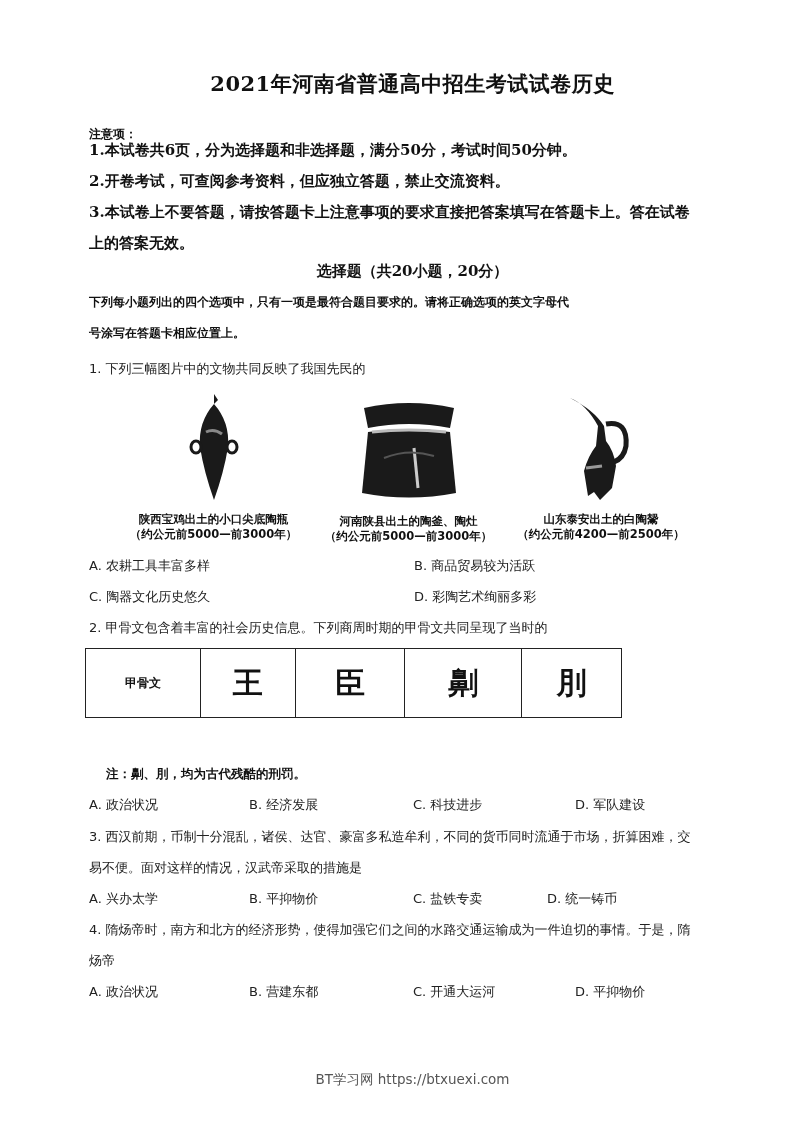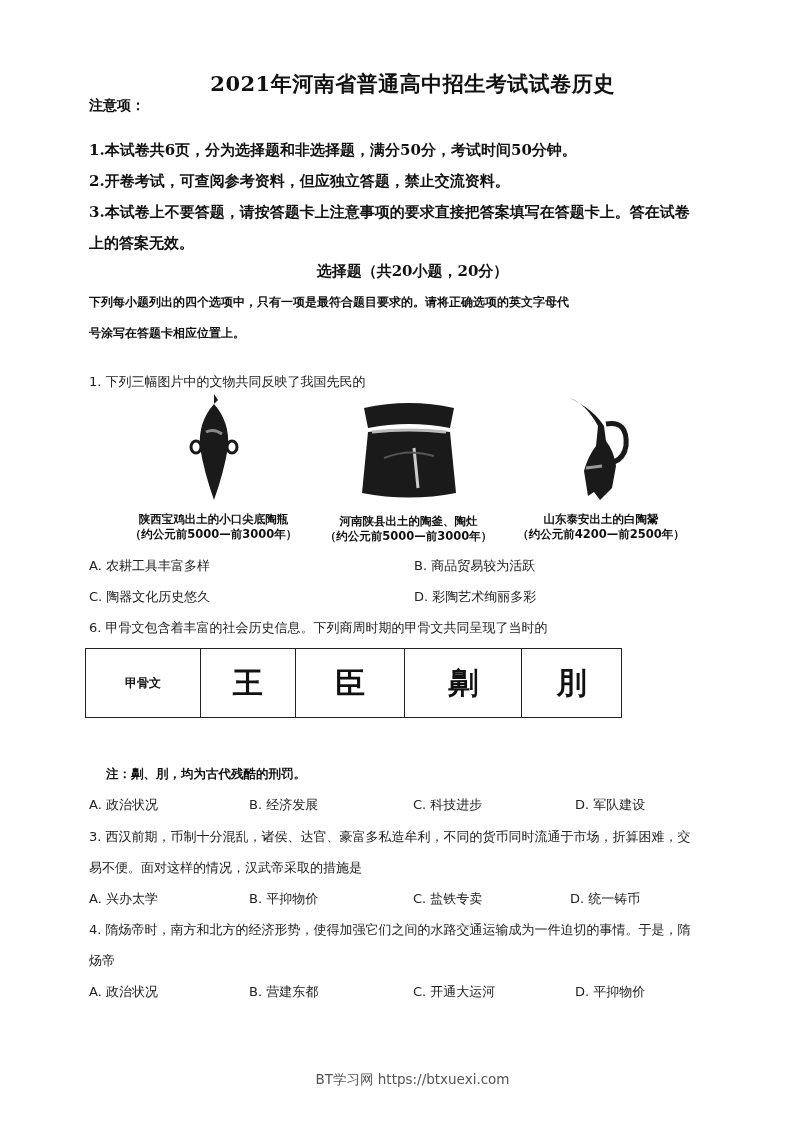--- a/index.html
+++ b/index.html
@@ -1,20 +1,20 @@
 <!DOCTYPE html>
 <html><head>
 <meta charset="utf-8">
 <style>
   html, body { margin: 0; padding: 0; background: #ffffff; }
   body { width: 793px; height: 1122px; position: relative; overflow: hidden;
          font-family: "DejaVu Serif", "Liberation Serif", serif; color: #111; }
   .abs { position: absolute; padding-left: 16px; }
   .title { top: 70px; left: 0; width: 793px; text-align: center; font-size: 21px; font-weight: bold; letter-spacing: 0.5px; }
-  .notice-head { left: 73px; top: 97px; font-size: 14px; font-weight: bold; text-align: center; }
+  .notice-head { left: 73px; top: 126px; font-size: 12px; font-weight: bold; text-align: center; }
   .notice { left: 73px; font-size: 15px; font-weight: bold; white-space: nowrap; }
   .sec-title { top: 262px; left: 0; width: 793px; text-align: center; font-size: 15px; font-weight: bold; }
   .instr { left: 73px; font-size: 12px; font-weight: bold; white-space: nowrap; }
   .q { left: 73px; font-size: 13px; white-space: nowrap; font-family: "DejaVu Sans", sans-serif; color: #222; }
   .opt { font-size: 13px; white-space: nowrap; font-family: "DejaVu Sans", sans-serif; color: #222; }
   .art { text-align: center; }
   .art svg { display: block; margin: 0 auto; }
   .cap { font-size: 11.5px; font-weight: bold; line-height: 15px; font-family: "DejaVu Sans", sans-serif; white-space: nowrap; }
   table.oracle { border-collapse: collapse; position: absolute; left: 85px; top: 648px; width: 537px; }
   table.oracle td { border: 1.5px solid #222; text-align: center; font-family: "DejaVu Sans", sans-serif; font-size: 12px; font-weight: bold; }
@@ -32,21 +32,21 @@
 <div class="abs notice-head">注意项：</div>
 <div class="abs notice" style="top:141px">1.本试卷共6页，分为选择题和非选择题，满分50分，考试时间50分钟。</div>
 <div class="abs notice" style="top:172px">2.开卷考试，可查阅参考资料，但应独立答题，禁止交流资料。</div>
 <div class="abs notice" style="top:203px">3.本试卷上不要答题，请按答题卡上注意事项的要求直接把答案填写在答题卡上。答在试卷</div>
 <div class="abs notice" style="top:234px">上的答案无效。</div>
 
 <div class="abs sec-title">选择题（共20小题，20分）</div>
 <div class="abs instr" style="top:294px">下列每小题列出的四个选项中，只有一项是最符合题目要求的。请将正确选项的英文字母代</div>
 <div class="abs instr" style="top:325px">号涂写在答题卡相应位置上。</div>
 
-<div class="abs q" style="top:373px">1. 下列三幅图片中的文物共同反映了我国先民的</div>
+<div class="abs q" style="top:360px">1. 下列三幅图片中的文物共同反映了我国先民的</div>
 
 <div class="abs art" style="left:105px; top:392px; width:185px;">
   <svg width="60" height="110" viewBox="0 0 60 110">
     <path d="M30 2 L34 8 L30 12 Q46 30 44 55 Q40 80 30 108 Q20 80 16 55 Q14 30 30 12 Z" fill="#1a1a1a"></path>
     <ellipse cx="12" cy="55" rx="5" ry="6" fill="none" stroke="#1a1a1a" stroke-width="3"></ellipse>
     <ellipse cx="48" cy="55" rx="5" ry="6" fill="none" stroke="#1a1a1a" stroke-width="3"></ellipse>
     <path d="M22 40 Q30 36 38 42" stroke="#888" stroke-width="3" fill="none"></path>
   </svg>
   <div class="cap" style="margin-top:10px">陕西宝鸡出土的小口尖底陶瓶</div>
   <div class="cap">（约公元前5000—前3000年）</div>
@@ -72,21 +72,21 @@
   </svg>
   <div class="cap" style="margin-top:10px">山东泰安出土的白陶鬶</div>
   <div class="cap">（约公元前4200—前2500年）</div>
 </div>
 
 <div class="abs opt" style="left:73px; top:557px">A. 农耕工具丰富多样</div>
 <div class="abs opt" style="left:398px; top:557px">B. 商品贸易较为活跃</div>
 <div class="abs opt" style="left:73px; top:588px">C. 陶器文化历史悠久</div>
 <div class="abs opt" style="left:398px; top:588px">D. 彩陶艺术绚丽多彩</div>
 
-<div class="abs q" style="top:619px">6. 甲骨文包含着丰富的社会历史信息。下列商周时期的甲骨文共同呈现了当时的</div>
+<div class="abs q" style="top:619px">2. 甲骨文包含着丰富的社会历史信息。下列商周时期的甲骨文共同呈现了当时的</div>
 
 <table class="oracle">
   <tbody>
       <tr class="r1">
     <td style="width:110px">甲骨文</td>
     <td style="width:90px"><span class="glyph">王</span></td>
     <td style="width:105px"><span class="glyph">臣</span></td>
     <td style="width:112px"><span class="glyph">劓</span></td>
     <td style="width:95px"><span class="glyph">刖</span></td>
   </tr>
@@ -98,21 +98,21 @@
 <div class="abs opt" style="left:233px; top:796px">B.  经济发展</div>
 <div class="abs opt" style="left:397px; top:796px">C.  科技进步</div>
 <div class="abs opt" style="left:559px; top:796px">D.  军队建设</div>
 
 <div class="abs q" style="top:828px">3. 西汉前期，币制十分混乱，诸侯、达官、豪富多私造牟利，不同的货币同时流通于市场，折算困难，交</div>
 <div class="abs q" style="top:859px">易不便。面对这样的情况，汉武帝采取的措施是</div>
 
 <div class="abs opt" style="left:73px; top:890px">A.  兴办太学</div>
 <div class="abs opt" style="left:233px; top:890px">B.  平抑物价</div>
 <div class="abs opt" style="left:397px; top:890px">C.  盐铁专卖</div>
-<div class="abs opt" style="left:554px; top:890px">D.  统一铸币</div>
+<div class="abs opt" style="left:531px; top:890px">D.  统一铸币</div>
 
 <div class="abs q" style="top:921px">4. 隋炀帝时，南方和北方的经济形势，使得加强它们之间的水路交通运输成为一件迫切的事情。于是，隋</div>
 <div class="abs q" style="top:952px">炀帝</div>
 
 <div class="abs opt" style="left:73px; top:983px">A.  政治状况</div>
 <div class="abs opt" style="left:233px; top:983px">B.  营建东都</div>
 <div class="abs opt" style="left:397px; top:983px">C.  开通大运河</div>
 <div class="abs opt" style="left:559px; top:983px">D.  平抑物价</div>
 
 <div class="abs footer">BT学习网 https://btxuexi.com</div>

